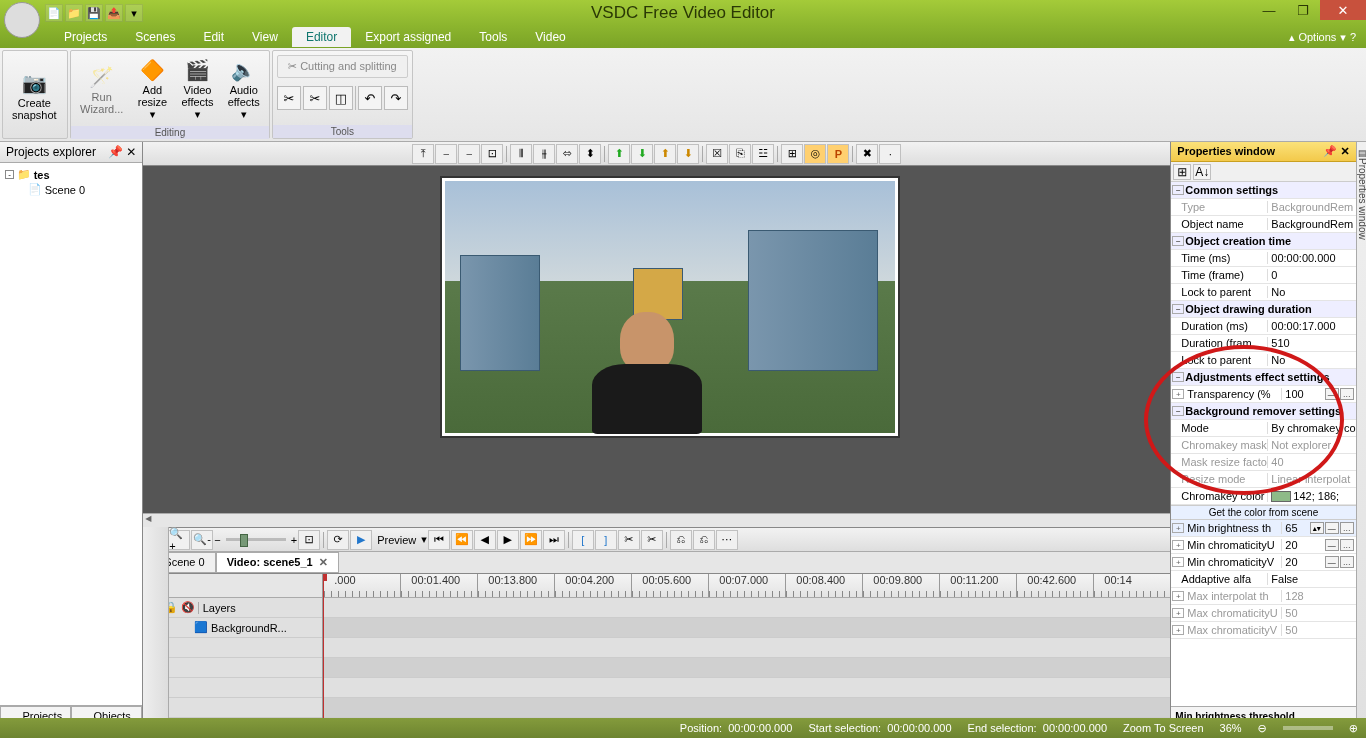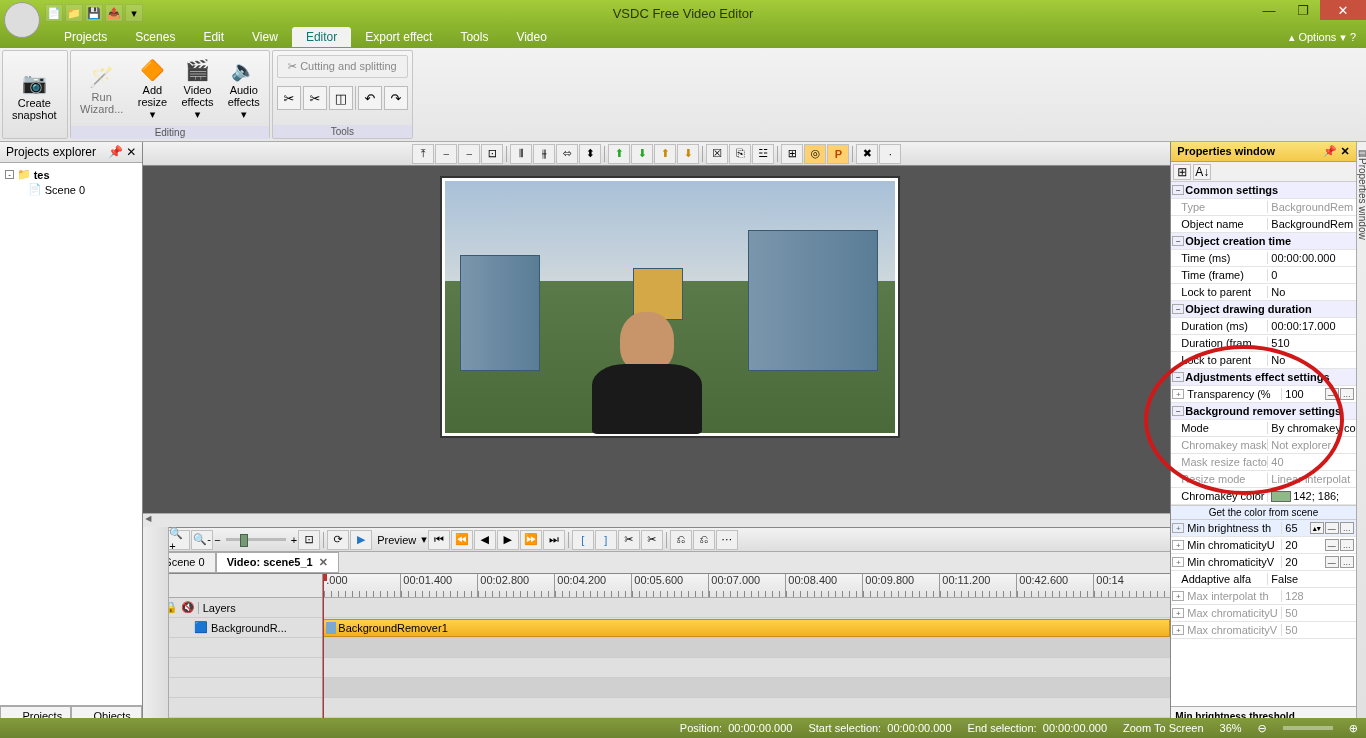--- a/index.html
+++ b/index.html
@@ -1,21 +1,21 @@
 <!DOCTYPE html>
 <html><head>
 <meta charset="utf-8">
 <style>
 *{margin:0;padding:0;box-sizing:border-box;font-family:"Segoe UI",Tahoma,sans-serif;font-size:11px;user-select:none}
 html,body{width:1366px;height:738px;overflow:hidden;background:#333}
 .titlebar{height:26px;background:linear-gradient(#a4cb39,#8cb52e);display:flex;align-items:center;padding-left:45px;position:relative}
 .titlebar-logo{position:absolute;left:4px;top:2px;width:36px;height:36px;background:#ddd;border-radius:50%;border:1px solid #999;z-index:10}
 .qat{display:flex;gap:2px}
 .qat-btn{width:18px;height:18px;background:rgba(255,255,255,.15);border:1px solid rgba(0,0,0,.1);display:flex;align-items:center;justify-content:center}
-.title-text{color:#2a3805;font-size:13px;position:absolute;left:50%;transform:translateX(-50%)}
+.title-text{color:#2a3805;font-size:17px;position:absolute;left:50%;transform:translateX(-50%)}
 .winbtns{position:absolute;right:0;top:0;display:flex}
 .winbtn{width:34px;height:20px;display:flex;align-items:center;justify-content:center;color:#2a3805;font-size:13px}
 .winbtn.close{background:#c8513d;color:#fff;width:46px}
 .menubar{height:22px;background:linear-gradient(#8cb52e,#7aa326);display:flex;align-items:center;padding-left:50px;position:relative}
 .menu-item{color:#fff;padding:3px 14px;font-size:12px}
 .menu-item.active{background:#f2f2f2;color:#0f766e;border-radius:3px 3px 0 0}
 .menu-right{position:absolute;right:10px;display:flex;align-items:center;color:#fff;gap:4px}
 .ribbon{height:94px;background:linear-gradient(#f2f2f2,#e6e6e6);border-bottom:1px solid #aaa;display:flex;padding:1px}
 .rib-group{border:1px solid #c5c5c5;background:linear-gradient(#f6f6f6,#e2e2e2);margin:1px;border-radius:2px;display:flex;flex-direction:column}
 .rib-body{flex:1;display:flex;padding:3px;gap:2px}
@@ -56,21 +56,21 @@
 .timeline-tools{height:24px;background:linear-gradient(#f2f2f2,#dedede);border-top:1px solid #888;display:flex;align-items:center;gap:1px;padding:2px}
 .tabs-row{height:22px;background:#e6e6e6;display:flex;border-top:1px solid #aaa;padding-left:10px}
 .ttab{padding:3px 10px;border:1px solid #aaa;background:#f0f0f0;font-size:11px}
 .ttab.active{background:#fff;font-weight:bold}
 .ttab .x{margin-left:6px;color:#666}
 .timeline{flex:0 0 164px;background:#e0e0e0;border-top:1px solid #888;display:flex}
 .tl-left{width:180px;background:#e6e6e6;border-right:1px solid #999}
 .tl-right{flex:1;position:relative;overflow:hidden}
 .ruler{height:24px;background:linear-gradient(#f4f4f4,#e4e4e4);border-bottom:1px solid #aaa;position:relative;font-size:9px;color:#333}
 .ruler-ticks{display:flex;height:100%}
-.rtick{flex:0 0 77px;border-left:1px solid #999;padding-left:2px;position:relative}
+.rtick{flex:0 0 77px;border-left:1px solid #999;padding-left:10px;position:relative}
 .rtick::after{content:"";position:absolute;left:0;right:0;bottom:0;height:6px;background:repeating-linear-gradient(90deg,#888 0,#888 1px,transparent 1px,transparent 7px)}
 .tl-row{height:20px;border-bottom:1px solid #ccc;display:flex;align-items:center;position:relative}
 .tl-row.dark{background:#d0d0d0}
 .layer-hdr{display:flex;align-items:center;gap:3px;padding:0 4px;font-size:10px;height:20px;border-bottom:1px solid #ccc;background:#e0e0e0}
 .clip{position:absolute;left:0;top:1px;height:18px;background:linear-gradient(#ffd24a,#f0b020);border:1px solid #c89018;font-size:10px;padding-left:14px;display:flex;align-items:center;width:100%}
 .clip::before{content:"";position:absolute;left:2px;top:2px;width:10px;height:12px;background:#7aa8d0}
 .playhead{position:absolute;left:0;top:0;bottom:0;width:1px;background:#c03030}
 .playhead::before{content:"";position:absolute;top:0;left:-3px;width:7px;height:7px;background:#c03030}
 .right-dock{width:200px;background:#fff;border-left:1px solid #888;display:flex;flex-direction:column}
 .right-strip{width:18px;background:linear-gradient(#f0f0f0,#e0e0e0);border-left:1px solid #aaa;display:flex;flex-direction:column;align-items:center;padding-top:6px}
@@ -116,21 +116,21 @@
     <div class="winbtn close">✕</div>
   </div>
 </div>
 
 <div class="menubar">
   <div class="menu-item">Projects</div>
   <div class="menu-item">Scenes</div>
   <div class="menu-item">Edit</div>
   <div class="menu-item">View</div>
   <div class="menu-item active">Editor</div>
-  <div class="menu-item">Export effect</div>
+  <div class="menu-item">Export assigned</div>
   <div class="menu-item">Tools</div>
   <div class="menu-item">Video</div>
   <div class="menu-right">
     <span>▴</span>
     <span>Options</span>
     <span>▾</span>
     <span>?</span>
   </div>
 </div>
 
@@ -333,37 +333,32 @@
           <div class="layer-hdr"></div>
           <div class="layer-hdr dark"></div>
           <div class="layer-hdr"></div>
           <div class="layer-hdr dark"></div>
       </div>
       <div class="tl-right">
         <div class="ruler">
          <div class="ruler-ticks">
           <div class="rtick">.000</div>
               <div class="rtick">00:01.400</div>
-              <div class="rtick">00:02.800</div>
+              <div class="rtick">00:13.800</div>
               <div class="rtick">00:04.200</div>
               <div class="rtick">00:05.600</div>
               <div class="rtick">00:07.000</div>
               <div class="rtick">00:08.400</div>
               <div class="rtick">00:09.800</div>
               <div class="rtick">00:11.200</div>
               <div class="rtick">00:42.600</div>
               <div class="rtick">00:14</div>
          </div>
         </div>
         <div class="tl-row"></div>
-        <div class="tl-row">
-            <div class="clip">
-              <span>BackgroundRemover1</span>
-            </div>
-          </div>
         <div class="tl-row dark"></div>
           <div class="tl-row"></div>
           <div class="tl-row dark"></div>
           <div class="tl-row"></div>
           <div class="tl-row dark"></div>
         <div class="playhead"></div>
       </div>
     </div>
   </div>
 

